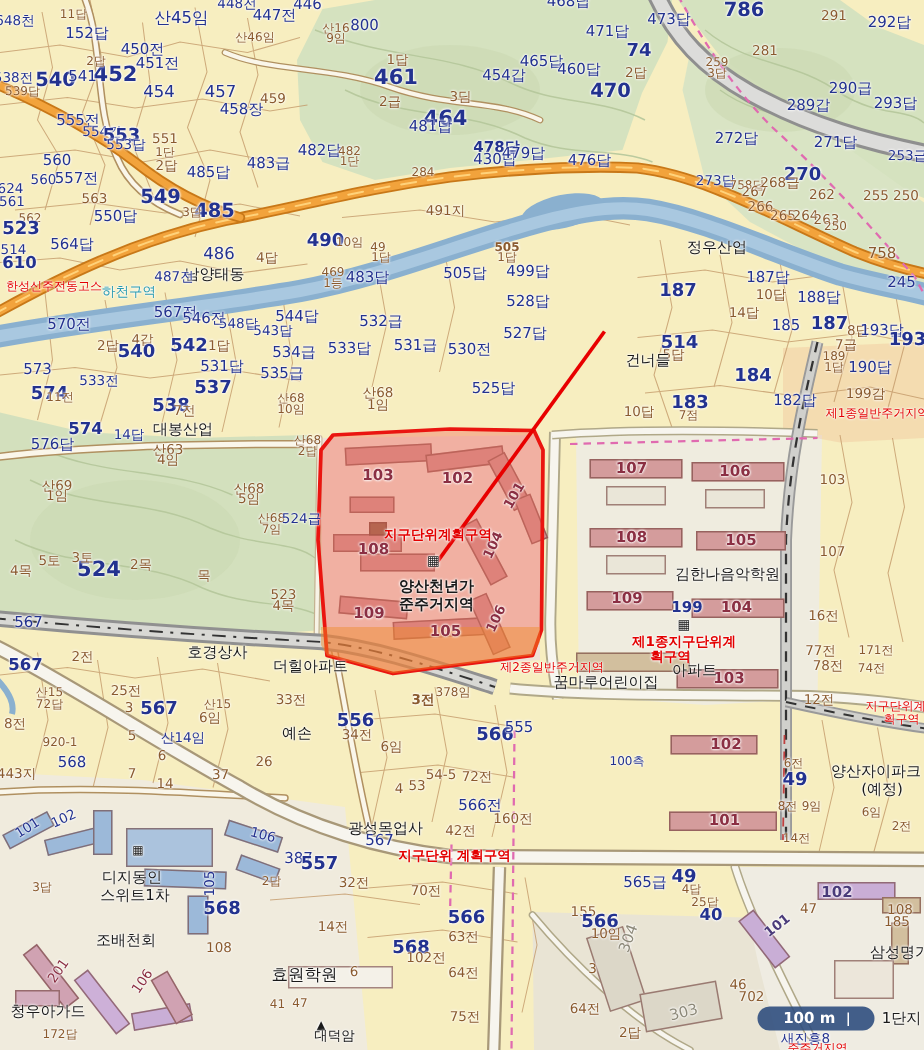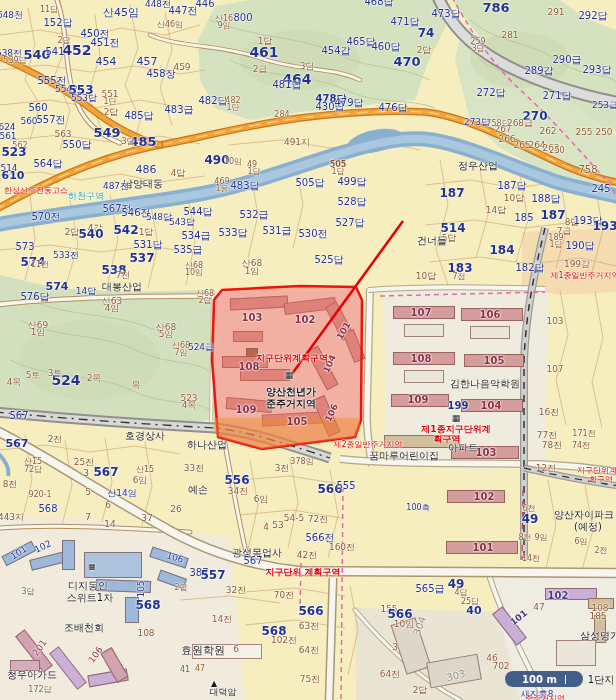--- a/index.html
+++ b/index.html
@@ -422,21 +422,21 @@
       <span class="lbl" style="left: 66px; top: 380px; color: rgb(35, 50, 143); font-size: 14px; font-weight: bold; transform: translate(-50%, -50%) rotate(0deg);">524</span>
       <span class="lbl" style="left: 14px; top: 382px; color: rgb(138, 90, 46); font-size: 9px; transform: translate(-50%, -50%) rotate(0deg);">4목</span>
       <span class="lbl" style="left: 33px; top: 375px; color: rgb(138, 90, 46); font-size: 9px; transform: translate(-50%, -50%) rotate(0deg);">5토</span>
       <span class="lbl" style="left: 55px; top: 373px; color: rgb(138, 90, 46); font-size: 9px; transform: translate(-50%, -50%) rotate(0deg);">3토</span>
       <span class="lbl" style="left: 94px; top: 378px; color: rgb(138, 90, 46); font-size: 9px; transform: translate(-50%, -50%) rotate(0deg);">2목</span>
       <span class="lbl" style="left: 136px; top: 385px; color: rgb(138, 90, 46); font-size: 9px; transform: translate(-50%, -50%) rotate(0deg);">목</span>
       <span class="lbl" style="left: 189px; top: 398px; color: rgb(138, 90, 46); font-size: 9px; transform: translate(-50%, -50%) rotate(0deg);">523</span>
       <span class="lbl" style="left: 189px; top: 405px; color: rgb(138, 90, 46); font-size: 9px; transform: translate(-50%, -50%) rotate(0deg);">4목</span>
       <span class="lbl" style="left: 19px; top: 416px; color: rgb(35, 50, 143); font-size: 10px; transform: translate(-50%, -50%) rotate(0deg);">567</span>
       <span class="lbl" style="left: 145px; top: 436px; color: rgb(25, 25, 25); font-size: 10px; transform: translate(-50%, -50%) rotate(0deg);">호경상사</span>
-      <span class="lbl" style="left: 207px; top: 445px; color: rgb(25, 25, 25); font-size: 10px; transform: translate(-50%, -50%) rotate(0deg);">하나산업</span>
+      <span class="lbl" style="left: 207px; top: 445px; color: rgb(25, 25, 25); font-size: 10px; transform: translate(-50%, -50%) rotate(0deg);">더힐아파트</span>
       <span class="lbl" style="left: 252px; top: 318px; color: rgb(139, 47, 67); font-size: 10px; font-weight: bold; transform: translate(-50%, -50%) rotate(0deg);">103</span>
       <span class="lbl" style="left: 305px; top: 320px; color: rgb(139, 47, 67); font-size: 10px; font-weight: bold; transform: translate(-50%, -50%) rotate(0deg);">102</span>
       <span class="lbl" style="left: 344px; top: 331px; color: rgb(139, 47, 67); font-size: 9px; font-weight: bold; transform: translate(-50%, -50%) rotate(-60deg);">101</span>
       <span class="lbl" style="left: 249px; top: 367px; color: rgb(139, 47, 67); font-size: 10px; font-weight: bold; transform: translate(-50%, -50%) rotate(0deg);">108</span>
       <span class="lbl" style="left: 330px; top: 364px; color: rgb(139, 47, 67); font-size: 9px; font-weight: bold; transform: translate(-50%, -50%) rotate(-65deg);">104</span>
       <span class="lbl" style="left: 246px; top: 410px; color: rgb(139, 47, 67); font-size: 10px; font-weight: bold; transform: translate(-50%, -50%) rotate(0deg);">109</span>
       <span class="lbl" style="left: 297px; top: 422px; color: rgb(139, 47, 67); font-size: 10px; font-weight: bold; transform: translate(-50%, -50%) rotate(0deg);">105</span>
       <span class="lbl" style="left: 332px; top: 413px; color: rgb(139, 47, 67); font-size: 9px; font-weight: bold; transform: translate(-50%, -50%) rotate(-65deg);">106</span>
       <span class="lbl" style="left: 292px; top: 358px; color: rgb(227, 0, 0); font-size: 9px; font-weight: bold; transform: translate(-50%, -50%) rotate(0deg);">지구단위계획구역</span>
       <span class="lbl" style="left: 289px; top: 375px; color: rgb(25, 25, 25); font-size: 9px; transform: translate(-50%, -50%) rotate(0deg);">▦</span>
@@ -495,21 +495,21 @@
       <span class="lbl" style="left: 122px; top: 493px; color: rgb(35, 50, 143); font-size: 9px; transform: translate(-50%, -50%) rotate(0deg);">산14임</span>
       <span class="lbl" style="left: 140px; top: 480px; color: rgb(138, 90, 46); font-size: 9px; transform: translate(-50%, -50%) rotate(0deg);">6임</span>
       <span class="lbl" style="left: 145px; top: 470px; color: rgb(138, 90, 46); font-size: 8px; transform: translate(-50%, -50%) rotate(0deg);">산15</span>
       <span class="lbl" style="left: 147px; top: 518px; color: rgb(138, 90, 46); font-size: 9px; transform: translate(-50%, -50%) rotate(0deg);">37</span>
       <span class="lbl" style="left: 176px; top: 509px; color: rgb(138, 90, 46); font-size: 9px; transform: translate(-50%, -50%) rotate(0deg);">26</span>
       <span class="lbl" style="left: 194px; top: 468px; color: rgb(138, 90, 46); font-size: 9px; transform: translate(-50%, -50%) rotate(0deg);">33전</span>
       <span class="lbl" style="left: 198px; top: 490px; color: rgb(25, 25, 25); font-size: 10px; transform: translate(-50%, -50%) rotate(0deg);">예손</span>
       <span class="lbl" style="left: 237px; top: 480px; color: rgb(35, 50, 143); font-size: 12px; font-weight: bold; transform: translate(-50%, -50%) rotate(0deg);">556</span>
       <span class="lbl" style="left: 238px; top: 491px; color: rgb(138, 90, 46); font-size: 9px; transform: translate(-50%, -50%) rotate(0deg);">34전</span>
       <span class="lbl" style="left: 261px; top: 499px; color: rgb(138, 90, 46); font-size: 9px; transform: translate(-50%, -50%) rotate(0deg);">6임</span>
-      <span class="lbl" style="left: 282px; top: 468px; color: rgb(138, 90, 46); font-size: 9px; transform: translate(-50%, -50%) rotate(0deg);">3전</span>
+      <span class="lbl" style="left: 282px; top: 468px; color: rgb(138, 90, 46); font-size: 9px; transform: translate(-50%, -50%) rotate(0deg); font-weight: bold;">3전</span>
       <span class="lbl" style="left: 302px; top: 462px; color: rgb(138, 90, 46); font-size: 8px; transform: translate(-50%, -50%) rotate(0deg);">378임</span>
       <span class="lbl" style="left: 330px; top: 489px; color: rgb(35, 50, 143); font-size: 12px; font-weight: bold; transform: translate(-50%, -50%) rotate(0deg);">566</span>
       <span class="lbl" style="left: 346px; top: 486px; color: rgb(35, 50, 143); font-size: 10px; transform: translate(-50%, -50%) rotate(0deg);">555</span>
       <span class="lbl" style="left: 294px; top: 518px; color: rgb(138, 90, 46); font-size: 9px; transform: translate(-50%, -50%) rotate(0deg);">54-5</span>
       <span class="lbl" style="left: 318px; top: 519px; color: rgb(138, 90, 46); font-size: 9px; transform: translate(-50%, -50%) rotate(0deg);">72전</span>
       <span class="lbl" style="left: 278px; top: 525px; color: rgb(138, 90, 46); font-size: 9px; transform: translate(-50%, -50%) rotate(0deg);">53</span>
       <span class="lbl" style="left: 266px; top: 527px; color: rgb(138, 90, 46); font-size: 9px; transform: translate(-50%, -50%) rotate(0deg);">4</span>
       <span class="lbl" style="left: 320px; top: 538px; color: rgb(35, 50, 143); font-size: 10px; transform: translate(-50%, -50%) rotate(0deg);">566전</span>
       <span class="lbl" style="left: 342px; top: 547px; color: rgb(138, 90, 46); font-size: 9px; transform: translate(-50%, -50%) rotate(0deg);">160전</span>
       <span class="lbl" style="left: 307px; top: 555px; color: rgb(138, 90, 46); font-size: 9px; transform: translate(-50%, -50%) rotate(0deg);">42전</span>

